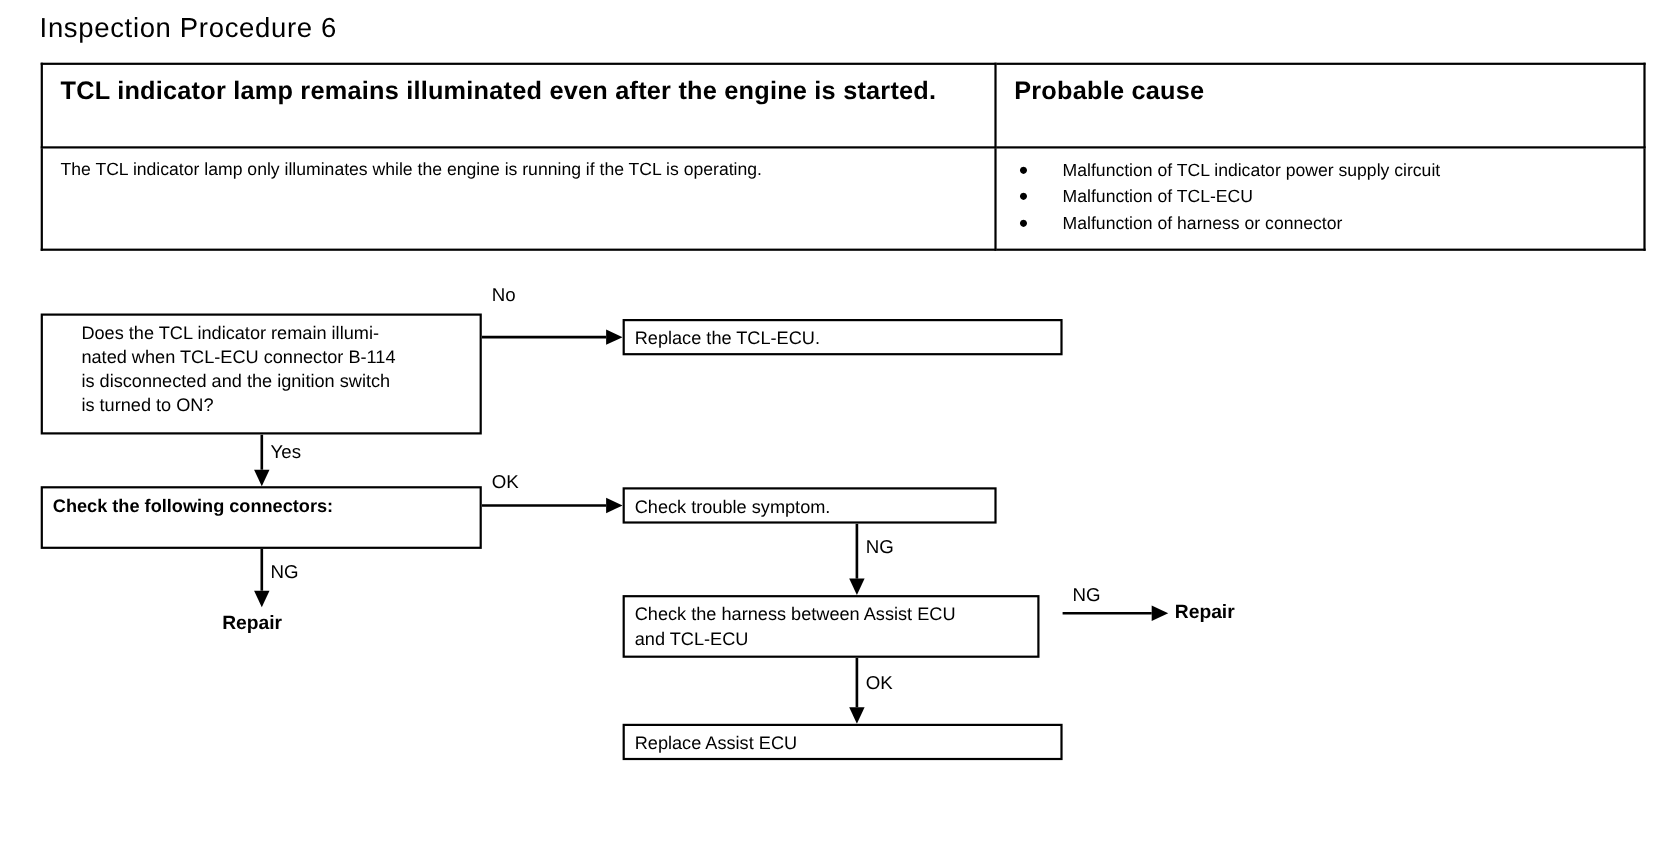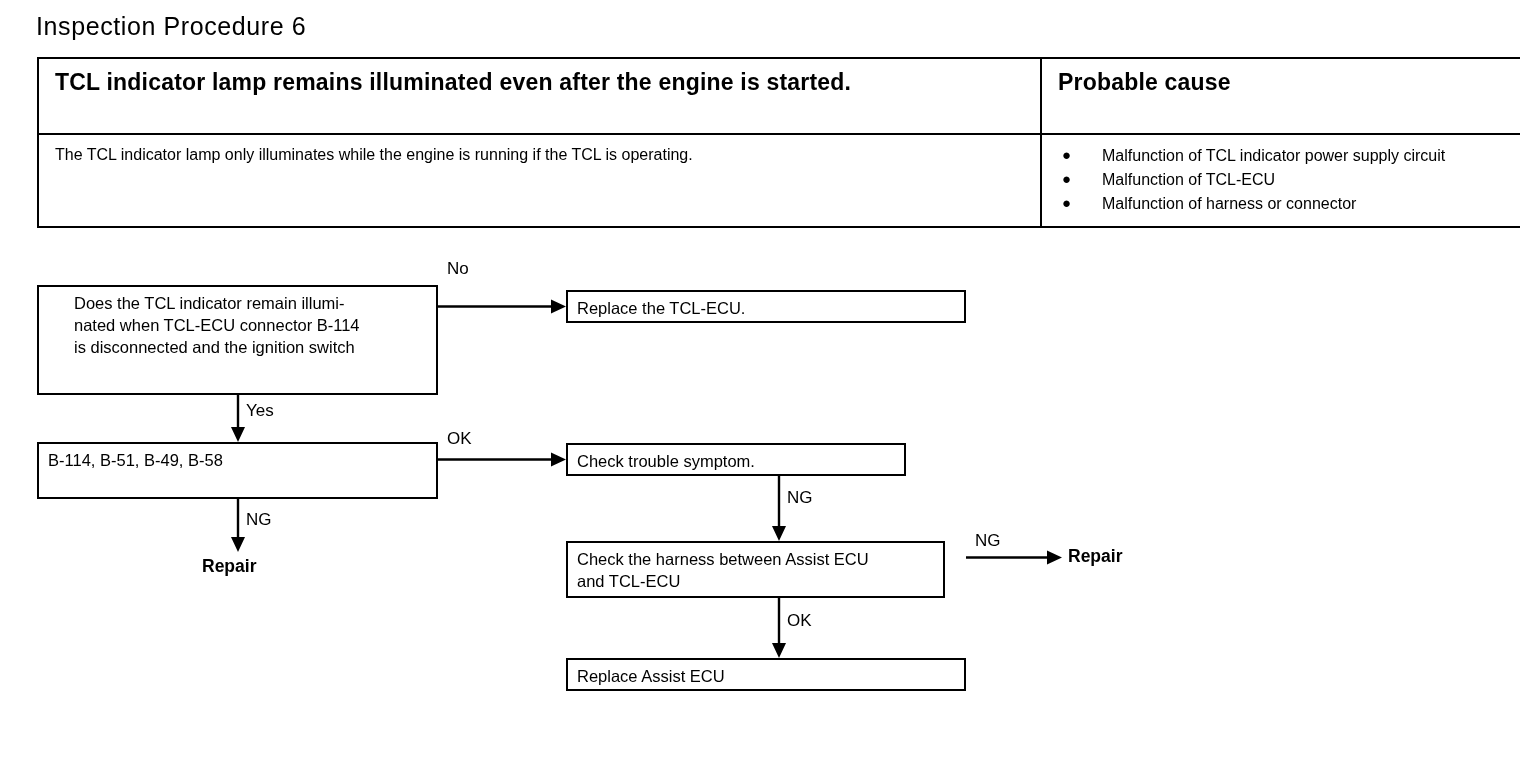--- a/index.html
+++ b/index.html
@@ -34,21 +34,21 @@
     top: 57px;
     width: 1457px;
     border-collapse: collapse;
     table-layout: fixed;
   }
   #symptom-table td {
     border: 2px solid #000;
     vertical-align: top;
     padding: 0;
   }
-  .col-left  { width: 1003px; }
+  .col-left  { width: 867px; }
   .col-right { width: 590px; }
 
   .cell-pad { padding: 9px 14px 10px 16px; }
 
   .sym-title {
     font-size: 23px;
     font-weight: bold;
     line-height: 1.22;
     text-align: justify;
     text-align-last: left;
@@ -212,28 +212,29 @@
   <polygon class="fc-head" points="1047,550.5 1062,557.5 1047,564.5"></polygon>
 
   <path class="fc-line" d="M779,598 L779,643"></path>
   <polygon class="fc-head" points="772,643 786,643 779,658"></polygon>
 </svg>
 
 <div class="fbox" id="box-question">
   <span class="ln">Does the TCL indicator remain illumi-</span>
   <span class="ln">nated when TCL-ECU connector B-114</span>
   <span class="ln">is disconnected and the ignition switch</span>
+  <span class="ln">is turned to ON?</span>
 </div>
 
 <div class="fbox" id="box-replace-ecu">
   <span class="ln">Replace the TCL-ECU.</span>
 </div>
 
 <div class="fbox" id="box-connectors">
-  <span class="ln">B-114, B-51, B-49, B-58</span>
+  <span class="ln b">Check the following connectors:</span>
 </div>
 
 <div class="fbox" id="box-symptom">
   <span class="ln">Check trouble symptom.</span>
 </div>
 
 <div class="fbox" id="box-harness">
   <span class="ln">Check the harness between Assist ECU</span>
   <span class="ln">and TCL-ECU</span>
 </div>

